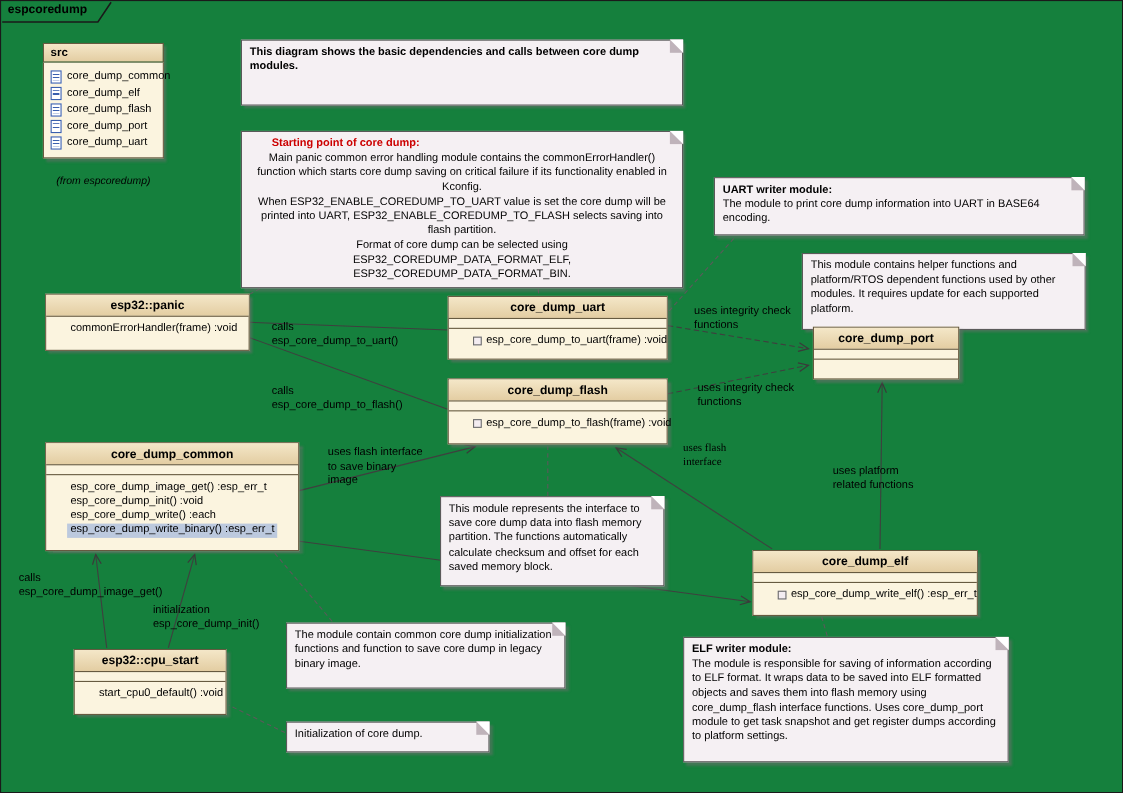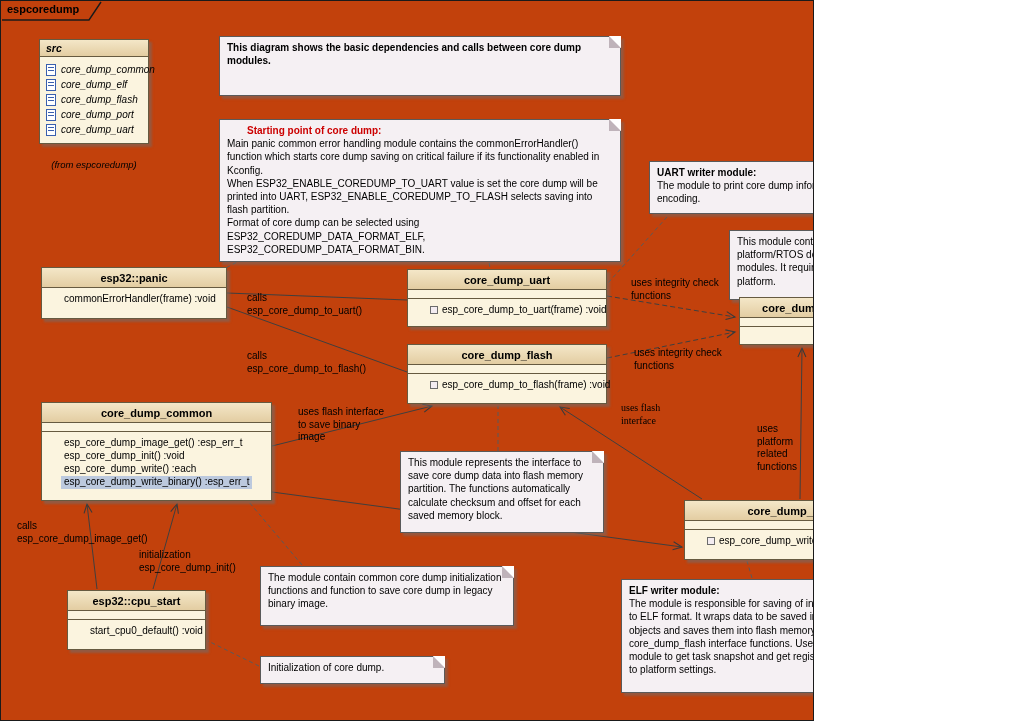--- a/index.html
+++ b/index.html
@@ -1,18 +1,18 @@
 <!DOCTYPE html>
 <html><head>
 <meta charset="utf-8">
 <style>
   html,body{margin:0;padding:0;background:#fff;}
   body{font-family:"Liberation Sans","DejaVu Sans",sans-serif;color:#000;}
-  .canvas{position:relative;width:814px;height:721px;box-sizing:border-box;
-          border:1.6px solid #1a1a1a;background:#c2410c;overflow:hidden;}
+  .canvas{position:relative;width:1021px;height:721px;box-sizing:border-box;
+          border:1.6px solid #1a1a1a;background:#15803d;overflow:hidden;}
   .edges{position:absolute;left:0;top:0;width:1021px;height:721px;pointer-events:none;}
 
   .frame-tab{position:absolute;left:6px;top:2px;font-size:11px;font-weight:bold;}
 
   
   .uml-class{position:absolute;background:#FBF4DF;border:1px solid #665a40;
              box-shadow:3px 3px 2px rgba(110,110,110,.55);font-size:10px;box-sizing:border-box;}
   .uml-class .title{background:linear-gradient(#F4E7C8,#E3CDA2);border-bottom:1px solid #665a40;
              font-weight:bold;font-size:11px;text-align:center;padding:4px 3px 3px;}
   .uml-class .attrs{height:8px;border-bottom:1px solid #665a40;}
@@ -24,24 +24,24 @@
 
   
   .note{position:absolute;background:#F5F0F3;border:1px solid #5a5a5a;
         box-shadow:3px 3px 2px rgba(110,110,110,.5);padding:4px 7px 5px;font-size:10px;
         line-height:1.32;box-sizing:border-box;}
   .note::before{content:"";position:absolute;top:-1px;right:-1px;border-style:solid;
         border-width:0 12px 12px 0;border-color:#ffffff #ffffff #bfb3ba #bfb3ba;}
   .note .ntitle{font-weight:bold;}
   .note .ntitle.red{color:#CC0000;padding-left:20px;}
   .note .nbody{display:block;}
-  .pre{white-space:pre-line;}
+  .pre{white-space:pre-line;text-align:center;}
 
   
-  .package{position:absolute;left:38px;top:38px;width:110px;box-shadow:3px 3px 2px rgba(110,110,110,.5);font-style:italic;}
+  .package{position:absolute;left:38px;top:38px;width:110px;box-shadow:3px 3px 2px rgba(110,110,110,.5);}
   .package .ptab{background:linear-gradient(#F4E7C8,#E3CDA2);border:1px solid #665a40;
         font-weight:bold;font-size:10.5px;padding:2px 6px;}
   .package .pbody{background:#FBF4DF;border:1px solid #665a40;border-top:none;padding:5px 4px 6px;}
   .pkg-item{display:flex;align-items:center;font-size:10px;padding:1.5px 2px;}
   .file-icon{display:inline-block;width:8px;height:10px;background:#fff;border:1px solid #3a5fae;
         margin-right:5px;position:relative;flex:0 0 auto;}
   .file-icon::before{content:"";position:absolute;left:1px;right:1px;top:2px;height:6px;
         background:repeating-linear-gradient(#3a5fae 0 1px,transparent 1px 3px);}
   .from-label{position:absolute;left:38px;top:158px;width:110px;text-align:center;
         font-size:9.5px;font-style:italic;}

